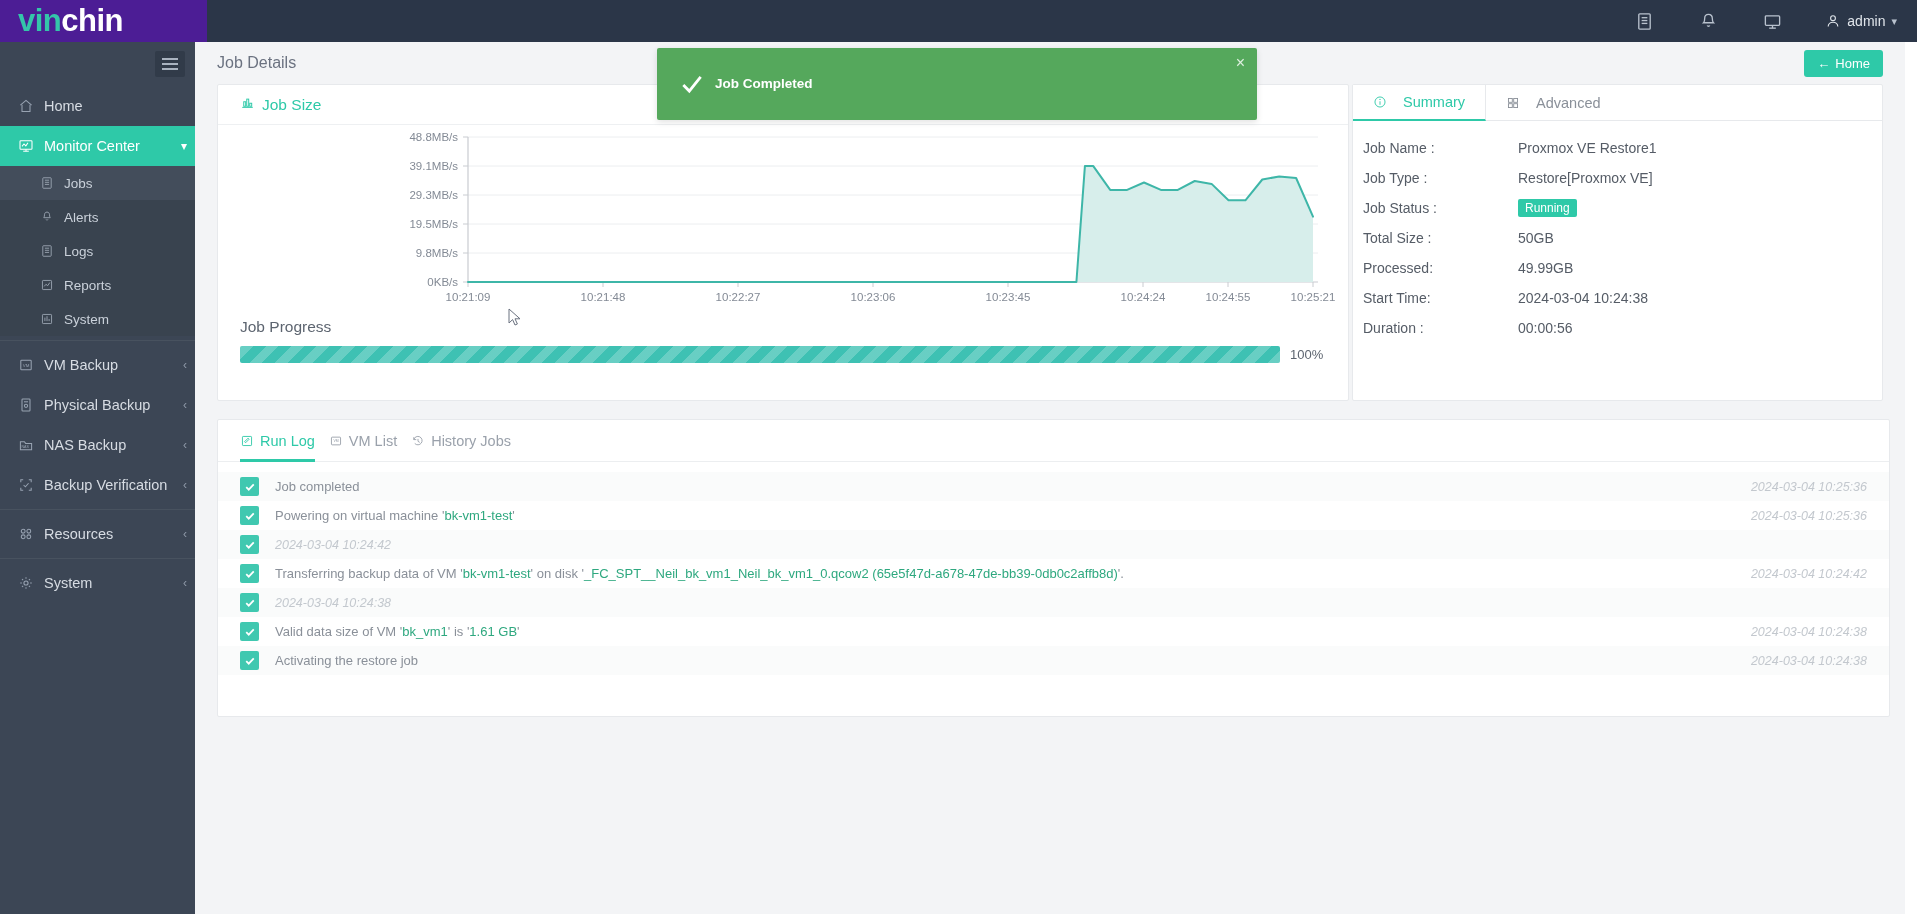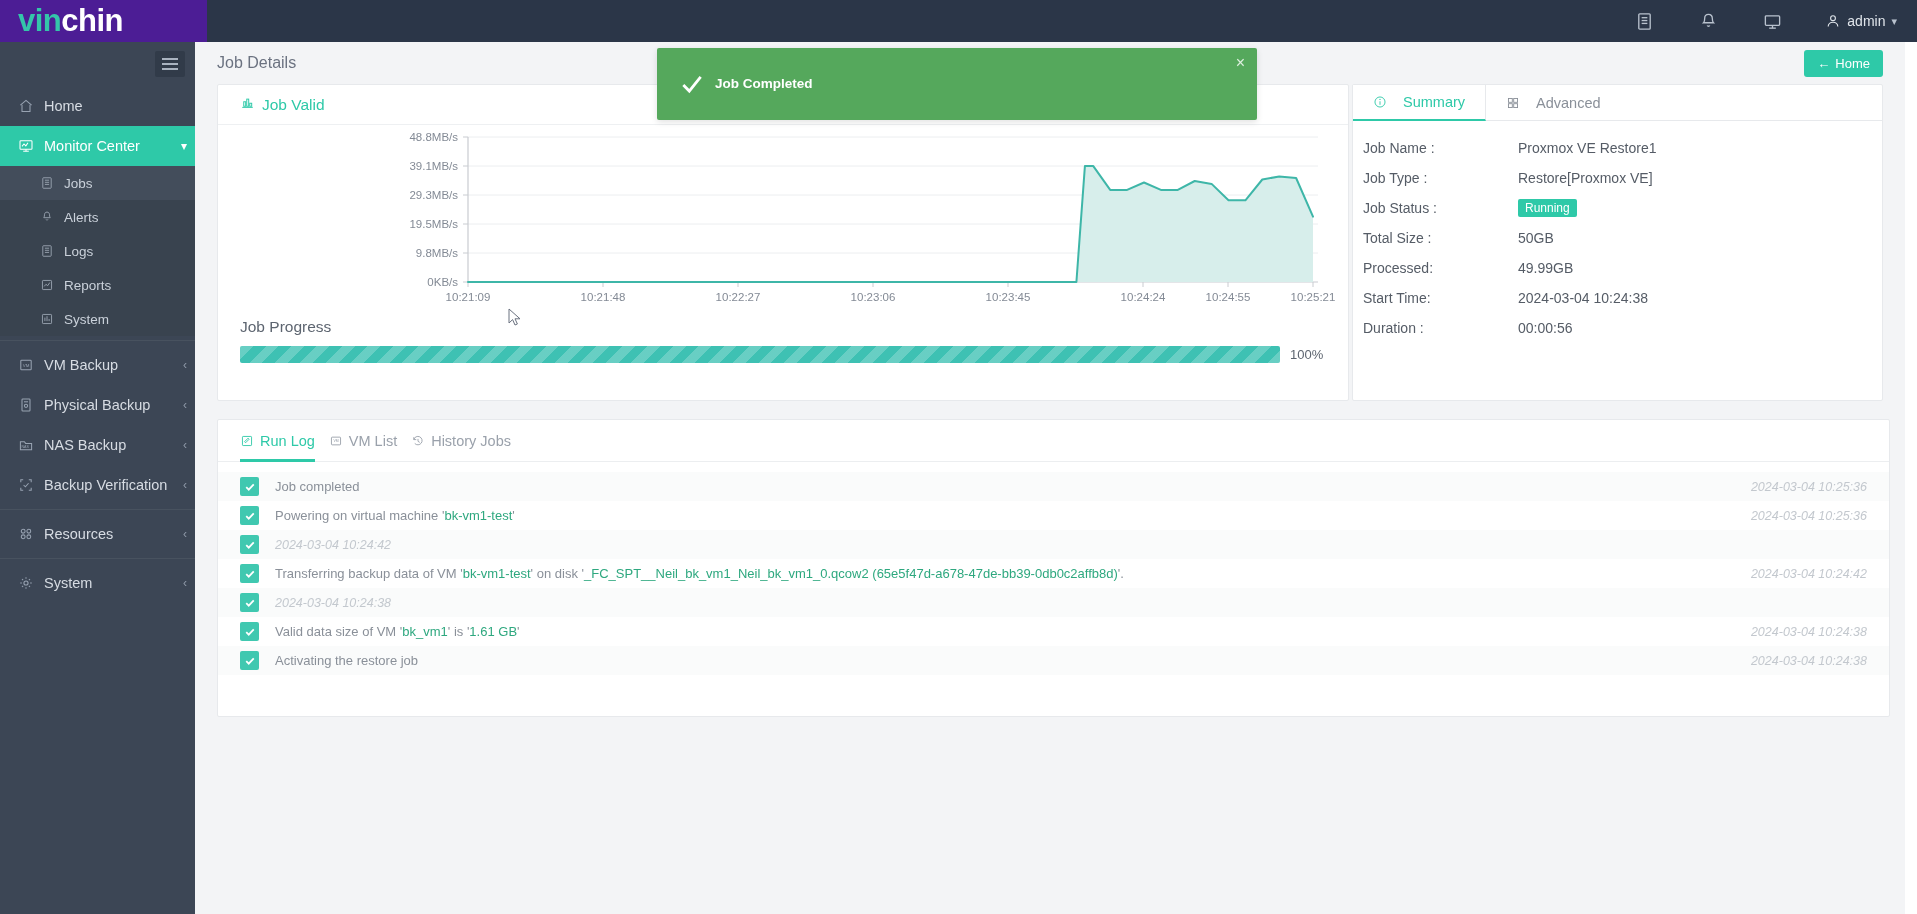--- a/index.html
+++ b/index.html
@@ -411,21 +411,21 @@
   <div class="row-top">
 
     <div class="panel panel-flow">
       <div class="panel-head">
         <span class="h-ico"><svg viewBox="0 0 20 20">
               <line x1="3" y1="16.5" x2="17" y2="16.5"></line>
               <rect x="5" y="9" width="2.6" height="6"></rect>
               <rect x="9" y="5.5" width="2.6" height="9.5"></rect>
               <rect x="13" y="11" width="2.6" height="4"></rect>
             </svg></span>
-        <span class="h-txt">Job Valid</span>
+        <span class="h-txt">Job Size</span>
       </div>
 
       <div class="chart-area">
         <svg class="chart-svg" width="1132" height="185" viewBox="0 0 1132 185">
 
           <g>
             <line x1="250" y1="12" x2="1100" y2="12" stroke="#eceef0" stroke-width="1"></line>
             <line x1="250" y1="41" x2="1100" y2="41" stroke="#eceef0" stroke-width="1"></line>
             <line x1="250" y1="70" x2="1100" y2="70" stroke="#eceef0" stroke-width="1"></line>
             <line x1="250" y1="99" x2="1100" y2="99" stroke="#eceef0" stroke-width="1"></line>

